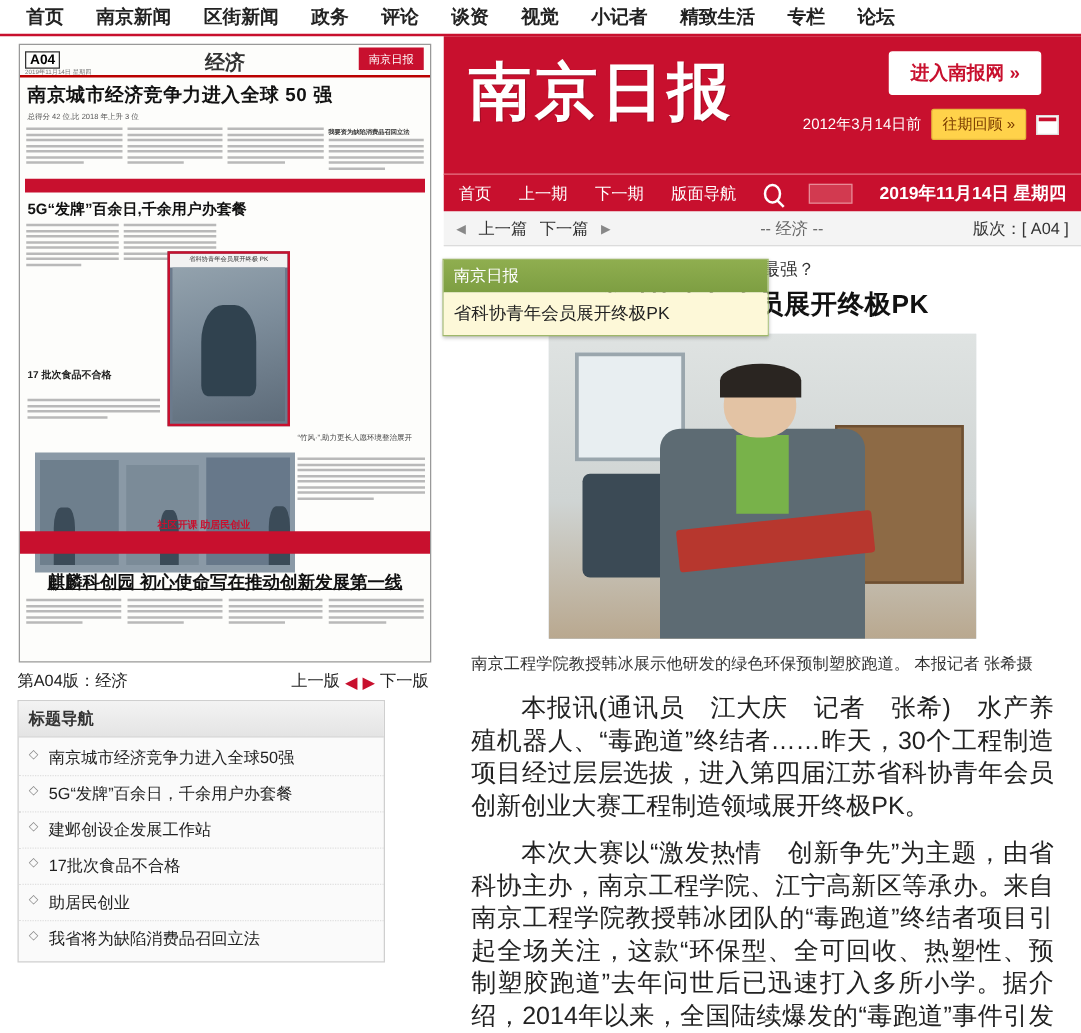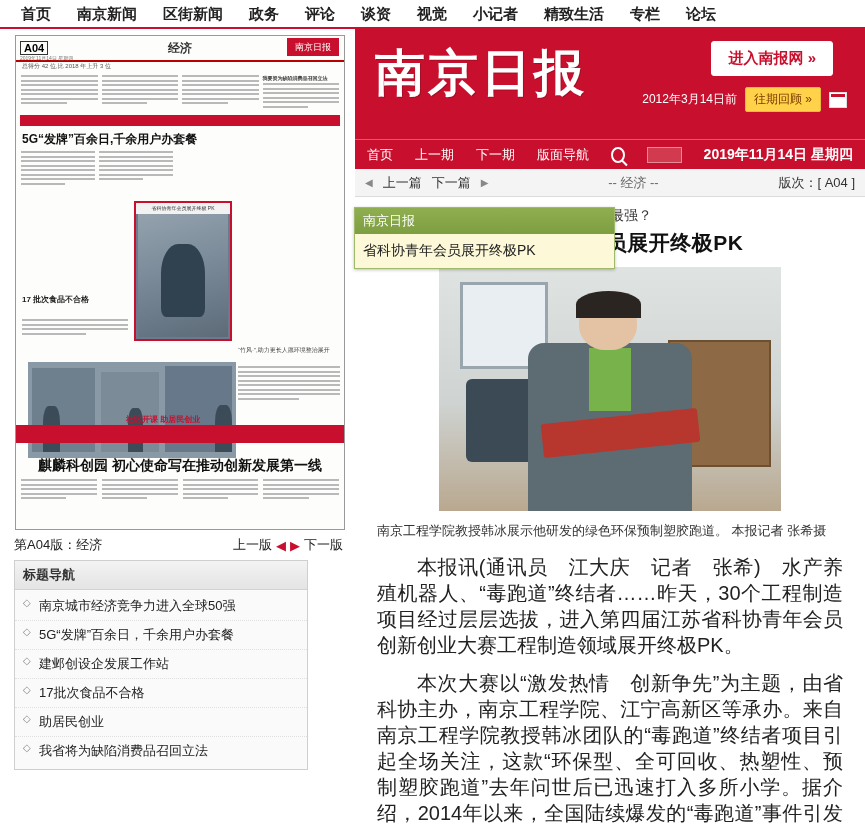--- a/index.html
+++ b/index.html
@@ -55,21 +55,21 @@
     font-size: 11px; font-weight: bold; border: 1px solid #333;
     padding: 0px 3px; display: inline-block; line-height: 12px;
   }
   .paper-head .mast {
     position: absolute; right: 5px; top: 2px;
     width: 52px; height: 18px; background: #c8102e;
     color: #fff; font-size: 9px; text-align: center; line-height: 18px;
   }
   .paper-head .sect {
     position: absolute; left: 50%; transform: translateX(-50%);
-    top: 4px; font-size: 12px; font-weight: bold; color: #333;
+    top: 4px; font-size: 16px; font-weight: bold; color: #333;
   }
   .paper-head .tiny {
     font-size: 5px; color: #777; display: block; line-height: 5px;
   }
   .headline1 {
     font-size: 15px; font-weight: bold; color: #111;
     text-align: left; margin: 5px 6px 3px 6px; letter-spacing: 0.5px;
   }
   .subline { font-size: 6px; color: #555; margin: 0 6px 4px 6px; }
   .cols3 { display: flex; gap: 4px; padding: 0 5px; }
@@ -101,21 +101,21 @@
   }
   .photo-wide .p1 { position:absolute; left:2%; top:6%; width:30%; height:88%; background:#6e7f8d;}
   .photo-wide .p2 { position:absolute; left:35%; top:10%; width:28%; height:84%; background:#7b8b98;}
   .photo-wide .p3 { position:absolute; left:66%; top:4%; width:32%; height:90%; background:#67788a;}
   .photo-wide .pp { position:absolute; bottom:0; width:26%; height:55%; background:#3b4b58; border-radius:35% 35% 0 0;}
   .bottom-red {
     position: absolute; left: 0; right: 0; bottom: 86px; height: 18px; background: #c8102e;
   }
   .headline3 {
     position: absolute; left: 0; right: 0; bottom: 54px;
-    text-align: center; font-size: 14px; font-weight: bold; color: #111;
+    text-align: center; font-size: 14px; font-weight: bold; color: #111; text-decoration: underline;
   }
   .bot-cols { position: absolute; left: 5px; right: 5px; bottom: 4px; height: 46px; display: flex; gap: 5px; }
 
   .page-label {
     margin-top: 6px; padding-left: 4px;
     font-size: 13px; color: #222; display: flex; align-items: center;
   }
   .page-label .prevnext { margin-left: auto; display: flex; align-items: center; gap: 4px; padding-right: 8px; }
   .page-label .prevnext span { font-size: 13px; cursor: pointer; }
   .page-label .arw { color: #c8102e; font-size: 11px; }
@@ -296,20 +296,21 @@
     <div class="left-col">
 
       <div class="paper-frame">
         <div class="paper-head">
           <span class="pg">A04</span>
           <span class="tiny">2019年11月14日 星期四</span>
           <span class="sect">经济</span>
           <span class="mast">南京日报</span>
         </div>
 
+        <div class="headline1">南京城市经济竞争力进入全球 50 强</div>
         <div class="subline">总得分 42 位,比 2018 年上升 3 位</div>
 
         <div class="cols3">
           <div class="txtcol">
             <div class="tline"></div>
               <div class="tline"></div>
               <div class="tline"></div>
               <div class="tline"></div>
             <div class="tline"></div>
               <div class="tline"></div>

